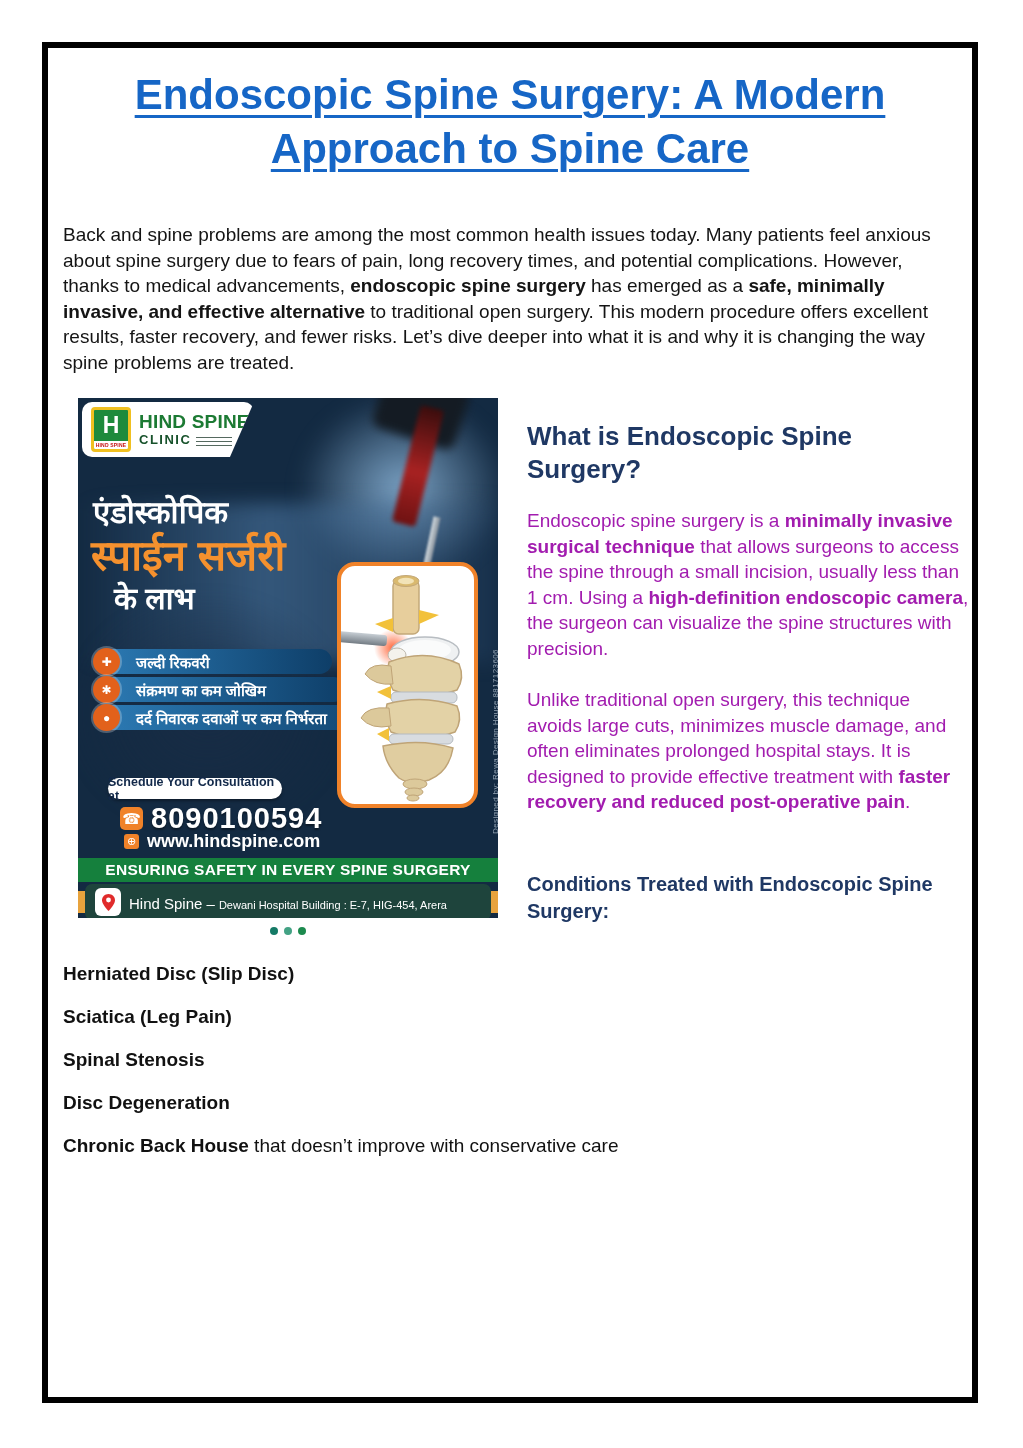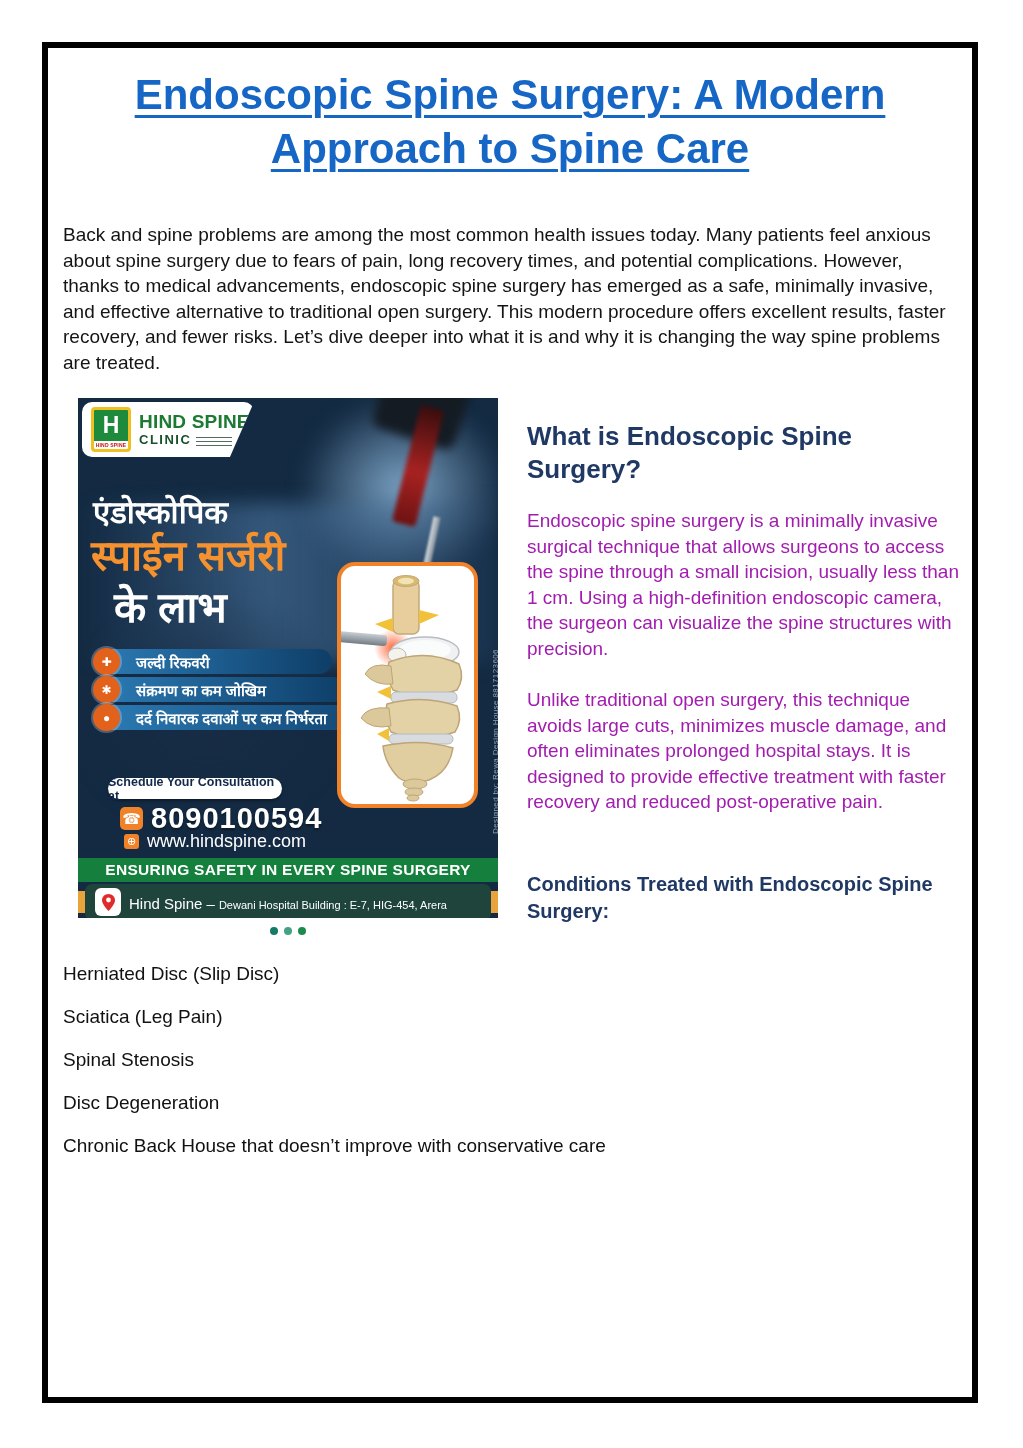--- a/index.html
+++ b/index.html
@@ -17,21 +17,21 @@
   .page-title {
     position:absolute; left:0; right:0; top:20px; margin:0; text-align:center;
     font-size:42px; line-height:1.28; font-weight:bold; color:#1666C6;
     text-decoration:underline; text-decoration-thickness:3px; text-underline-offset:6px;
   }
   
   .intro {
     position:absolute; left:15px; top:174px; width:900px;
     font-size:19px; line-height:25.5px; color:#141414;
   }
-  .b { font-weight:normal; }
+  .b { font-weight:bold; }
   
   .rightcol { position:absolute; left:479px; top:372px; width:442px; }
   .h-navy {
     margin:0 0 22px 0; font-size:26px; line-height:33px; font-weight:bold; color:#1F3864;
   }
   .rightcol p { margin:0 0 26px 0; font-size:19px; line-height:25.5px; color:#a21caf; }
   .cond-head {
     margin:56px 0 0 0; font-size:20px; line-height:27px; font-weight:bold; color:#1F3864;
     width:438px;
   }
@@ -72,21 +72,21 @@
   .logo-mark-cap { display:block; background:#fff; color:#C41212; font-size:5px; font-weight:bold;
     text-align:center; line-height:8px; letter-spacing:0.2px; }
   .logo-brand { color:#1C7A33; font-size:19px; font-weight:bold; line-height:20px; letter-spacing:0.2px; }
   .logo-clinic-row { display:flex; align-items:flex-end; gap:5px; }
   .logo-clinic { color:#17522B; font-size:13px; font-weight:bold; letter-spacing:1.5px; }
   .logo-lines { width:36px; height:10px;
     background:repeating-linear-gradient(to bottom, #55695f 0 1.5px, transparent 1.5px 4px); }
   
   .hi1 { position:absolute; left:15px; top:92px; font-size:31px; font-weight:bold; color:#fff; }
   .hi2 { position:absolute; left:13px; top:127px; font-size:42px; font-weight:bold; color:#F5912E; }
-  .hi3 { position:absolute; left:36px; top:179px; font-size:42px; font-weight:bold; color:#fff; }
+  .hi3 { position:absolute; left:36px; top:179px; font-size:30px; font-weight:bold; color:#fff; }
   
   .benefits { position:absolute; left:18px; top:251px; }
   .pill { position:relative; height:25px; border-radius:13px;
     background:linear-gradient(90deg,#2C7BB5,#0E3E68); margin-bottom:3px;
     display:flex; align-items:center; padding-left:40px; color:#fff;
     font-size:15px; font-weight:bold; }
   .pill:nth-child(1){ width:236px; }
   .pill:nth-child(2){ width:250px; }
   .pill:nth-child(3){ width:312px; }
   .pill-icon { position:absolute; left:-3px; top:-1px; width:27px; height:27px; border-radius:50%;
@@ -104,21 +104,21 @@
     display:flex; align-items:center; justify-content:center;
     box-shadow:0 2px 3px rgba(0,0,0,.35); }
   .phone-row { position:absolute; left:42px; top:404px; display:flex; align-items:center; gap:8px; }
   .phone-icon { width:23px; height:23px; background:#F08229; border-radius:5px; color:#fff;
     font-size:15px; display:flex; align-items:center; justify-content:center; }
   .phone-number { font-size:29px; font-weight:bold; color:#fff; letter-spacing:1px;
     text-shadow:0 2px 2px rgba(0,0,0,.4);text-align:right; }
   .web-row { position:absolute; left:46px; top:433px; display:flex; align-items:center; gap:8px; }
   .web-icon { width:15px; height:15px; background:#F08229; border-radius:3px; color:#fff;
     font-size:11px; display:flex; align-items:center; justify-content:center; }
-  .website { font-size:18px; font-weight:normal; color:#fff; }
+  .website { font-size:18px; font-weight:bold; color:#fff; }
   
   .safety { position:absolute; left:0; top:460px; width:420px; height:24px; background:#15803d;
     color:#fff; font-size:15.5px; font-weight:bold; display:flex; align-items:center;
     justify-content:center; letter-spacing:0.3px; }
   .addr-wrap { position:absolute; left:0; top:486px; width:420px; height:36px; }
   .addr-accent { position:absolute; top:7px; width:14px; height:22px; background:#E8A33D; }
   .addr-accent.l { left:0; } .addr-accent.r { right:0; }
   .addr { position:absolute; left:7px; right:7px; top:0; height:36px; background:#1E443C;
     border-radius:7px; display:flex; align-items:center; gap:8px; padding:0 10px; }
   .pin-box { width:26px; height:28px; background:#fff; border-radius:6px; flex:none;

